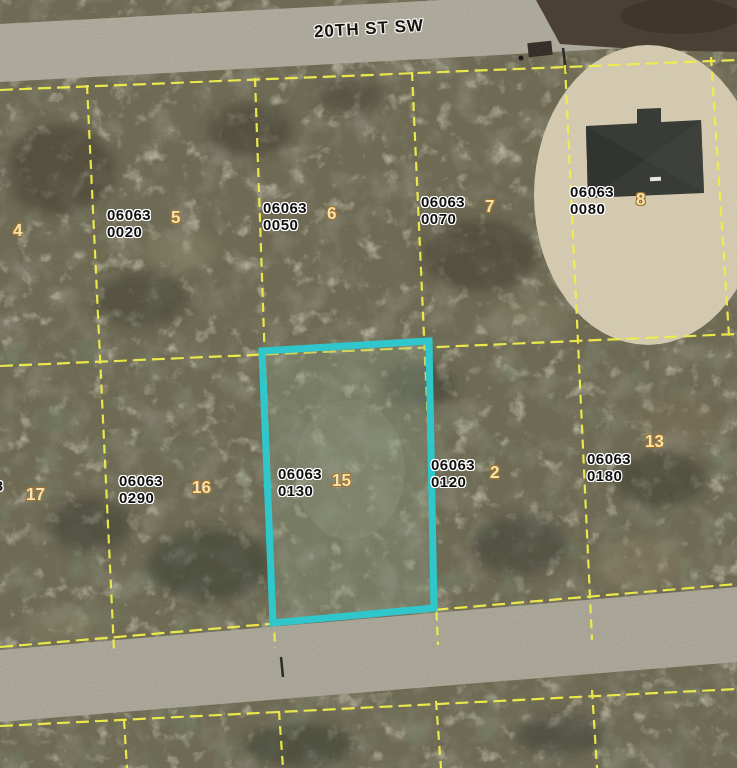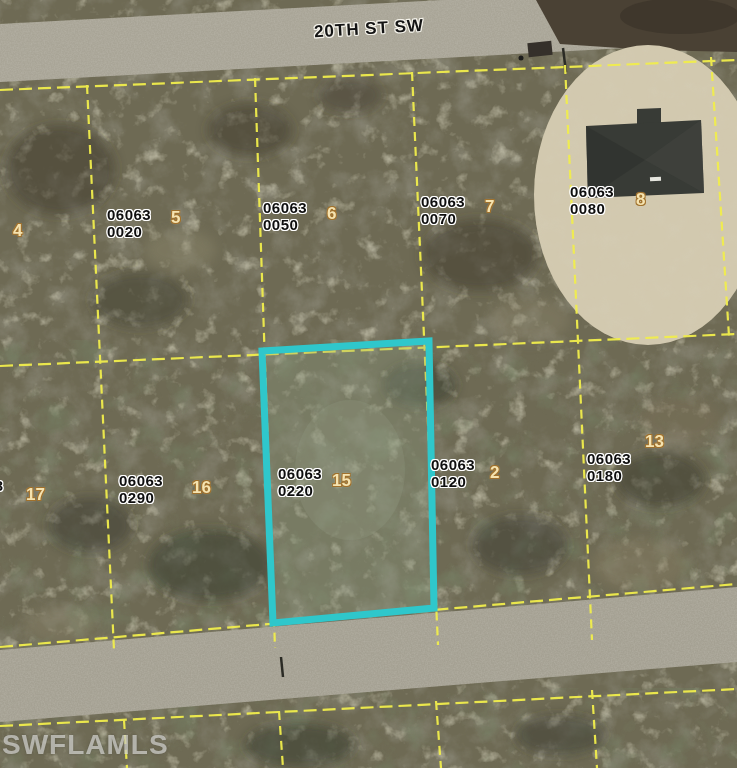--- a/index.html
+++ b/index.html
@@ -184,31 +184,30 @@
   <div class="lot" style="left:26px;top:485px">17</div>
 
   <div class="strap" style="left:119px;top:472px">
     <span>06063</span><br>
     <span>0290</span>
   </div>
   <div class="lot" style="left:192px;top:478px">16</div>
 
   <div class="strap" style="left:278px;top:465px">
     <span>06063</span><br>
-    <span>0220</span>
+    <span>0130</span>
   </div>
   <div class="lot" style="left:332px;top:471px">15</div>
 
   <div class="strap" style="left:431px;top:456px">
     <span>06063</span><br>
     <span>0120</span>
   </div>
   <div class="lot" style="left:490px;top:463px">2</div>
 
   <div class="strap" style="left:587px;top:450px">
     <span>06063</span><br>
     <span>0180</span>
   </div>
   <div class="lot" style="left:645px;top:432px">13</div>
 
-  <div class="watermark">SWFLAMLS</div>
 
 </div>
 
 </body></html>

